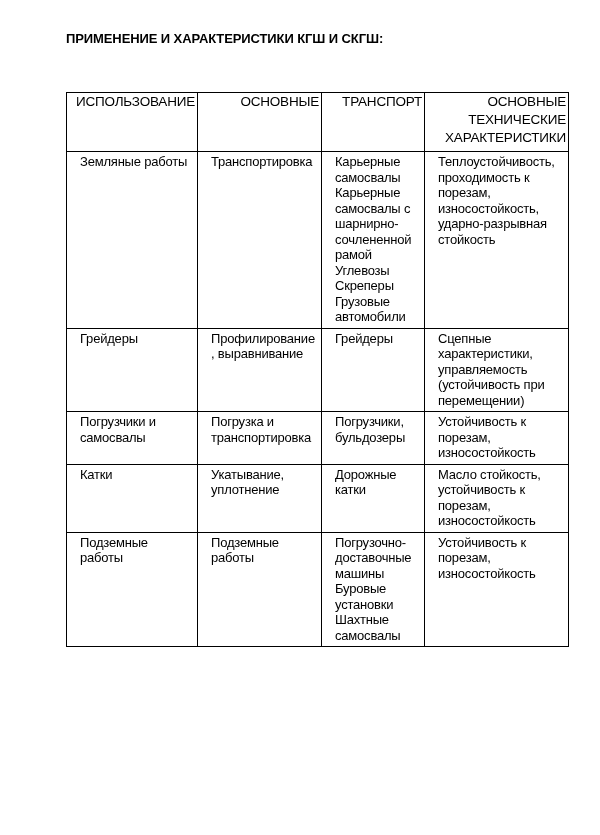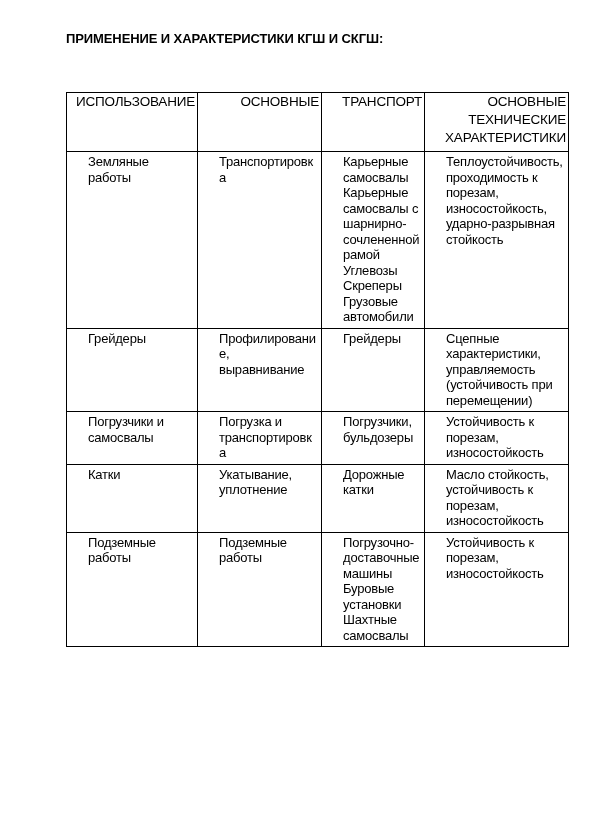--- a/index.html
+++ b/index.html
@@ -30,21 +30,21 @@
     width: 502px;
     margin-top: 45px;
   }
   table.app-table th,
   table.app-table td {
     border: 1px solid #000000;
     vertical-align: top;
     font-size: 13px;
     line-height: 15.5px;
     letter-spacing: -0.2px;
-    padding: 2px 3px 3px 21px;
+    padding: 2px 3px 3px 13px;
     white-space: pre-line;
     word-wrap: break-word;
   }
   table.app-table th {
     font-weight: normal;
     font-size: 13.5px;
     line-height: 18px;
     text-align: right;
     padding: 0 2px 4px 2px;
   }

